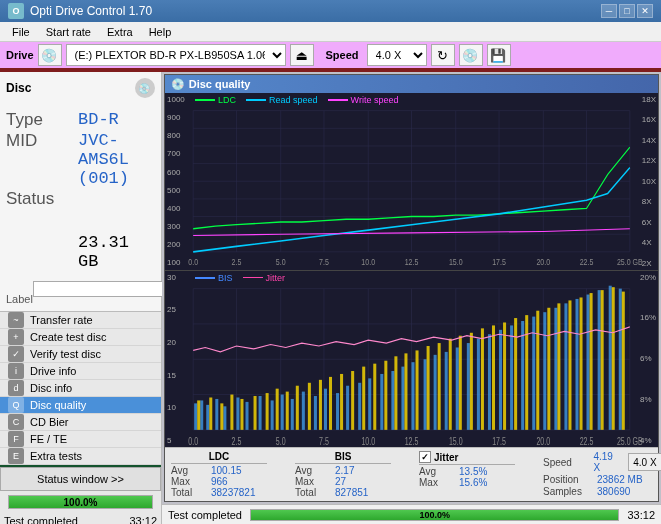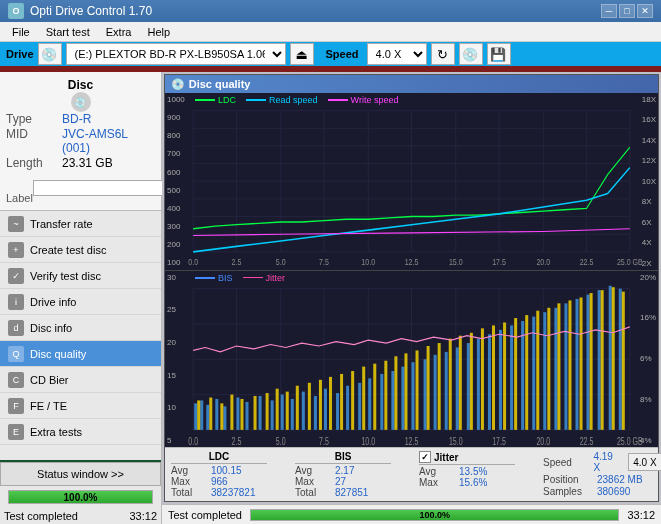--- a/index.html
+++ b/index.html
@@ -56,22 +56,22 @@
       padding: 4px 4px;
     }
     .menu-item {
       padding: 2px 8px;
       cursor: pointer;
       font-size: 11px;
     }
 
     
     #drivetoolbar {
-      background: #0ea5e9;
-      border-bottom: 6px solid #7f1d1d;
+      background: #f0abfc;
+      border-bottom: 4px solid #7f1d1d;
       height: 30px;
       display: flex;
       align-items: center;
       padding: 0 6px;
       gap: 4px;
     }
     #drive-select {
       height: 22px;
       font-size: 11px;
       border: 1px solid #aaa;
@@ -113,43 +113,43 @@
     }
     #disc-info-panel {
       padding: 6px;
       border-bottom: 1px solid #bbb;
       background: #f5f5f5;
     }
     #disc-header {
       display: flex;
       align-items: center;
       justify-content: space-between;
-      margin-bottom: 0;
-      flex-direction: column;
+      margin-bottom: 12px;
     }
     #disc-title { font-weight: 700; font-size: 12px; }
     #disc-icon-area {
       width: 20px; height: 20px;
       background: #ccc;
       border-radius: 50%;
       display: flex; align-items: center; justify-content: center;
       font-size: 10px;
     }
     .disc-row {
       display: flex;
-      font-size: 12px;
+      font-size: 17px;
       margin-bottom: 1px;
+      gap: 16px;
     }
     .disc-key {
       color: #555;
       width: 56px;
       flex-shrink: 0;
     }
-    .disc-val { color: #2563c7; }
-    .disc-val.black { color: #000; }
+    .disc-val { color: #2563c7; font-family: Liberation Mono, monospace; }
+    .disc-val.black { color: #000; margin-top: 44px; }
     #label-row {
       display: flex;
       align-items: center;
       margin-top: 2px;
     }
     #label-key { color: #555; width: 56px; font-size: 11px; margin-top: 20px; }
     #label-input {
       flex: 1;
       height: 16px;
       border: 1px solid #aaa;
@@ -397,21 +397,21 @@
   <span id="titlebar-title">Opti Drive Control 1.70</span>
   <div id="titlebar-controls">
     <div class="titlebar-btn">─</div>
     <div class="titlebar-btn">□</div>
     <div class="titlebar-btn close">✕</div>
   </div>
 </div>
 
 <div id="menubar">
   <div class="menu-item">File</div>
-  <div class="menu-item">Start test</div>
+  <div class="menu-item">Start rate</div>
   <div class="menu-item">Extra</div>
   <div class="menu-item">Help</div>
 </div>
 
 <div id="drivetoolbar">
   <span style="font-weight:600;font-size:11px;">Drive</span>
   <div class="toolbar-icon-btn">💿</div>
   <select id="drive-select">
     <option>(E:)  PLEXTOR BD-R  PX-LB950SA 1.06</option>
   </select>
@@ -436,21 +436,21 @@
       </div>
       <div class="disc-row">
         <span class="disc-key">Type</span>
         <span class="disc-val">BD-R</span>
       </div>
       <div class="disc-row">
         <span class="disc-key">MID</span>
         <span class="disc-val">JVC-AMS6L (001)</span>
       </div>
       <div class="disc-row">
-        <span class="disc-key">Length</span>
+        <span class="disc-key">Status</span>
         <span class="disc-val black">23.31 GB</span>
       </div>
       <div id="label-row">
         <span id="label-key">Label</span>
         <input id="label-input" type="text" value="" style="">
         <div id="label-icon-btn">🔍</div>
       </div>
     </div>
 
     <div class="nav-item">

